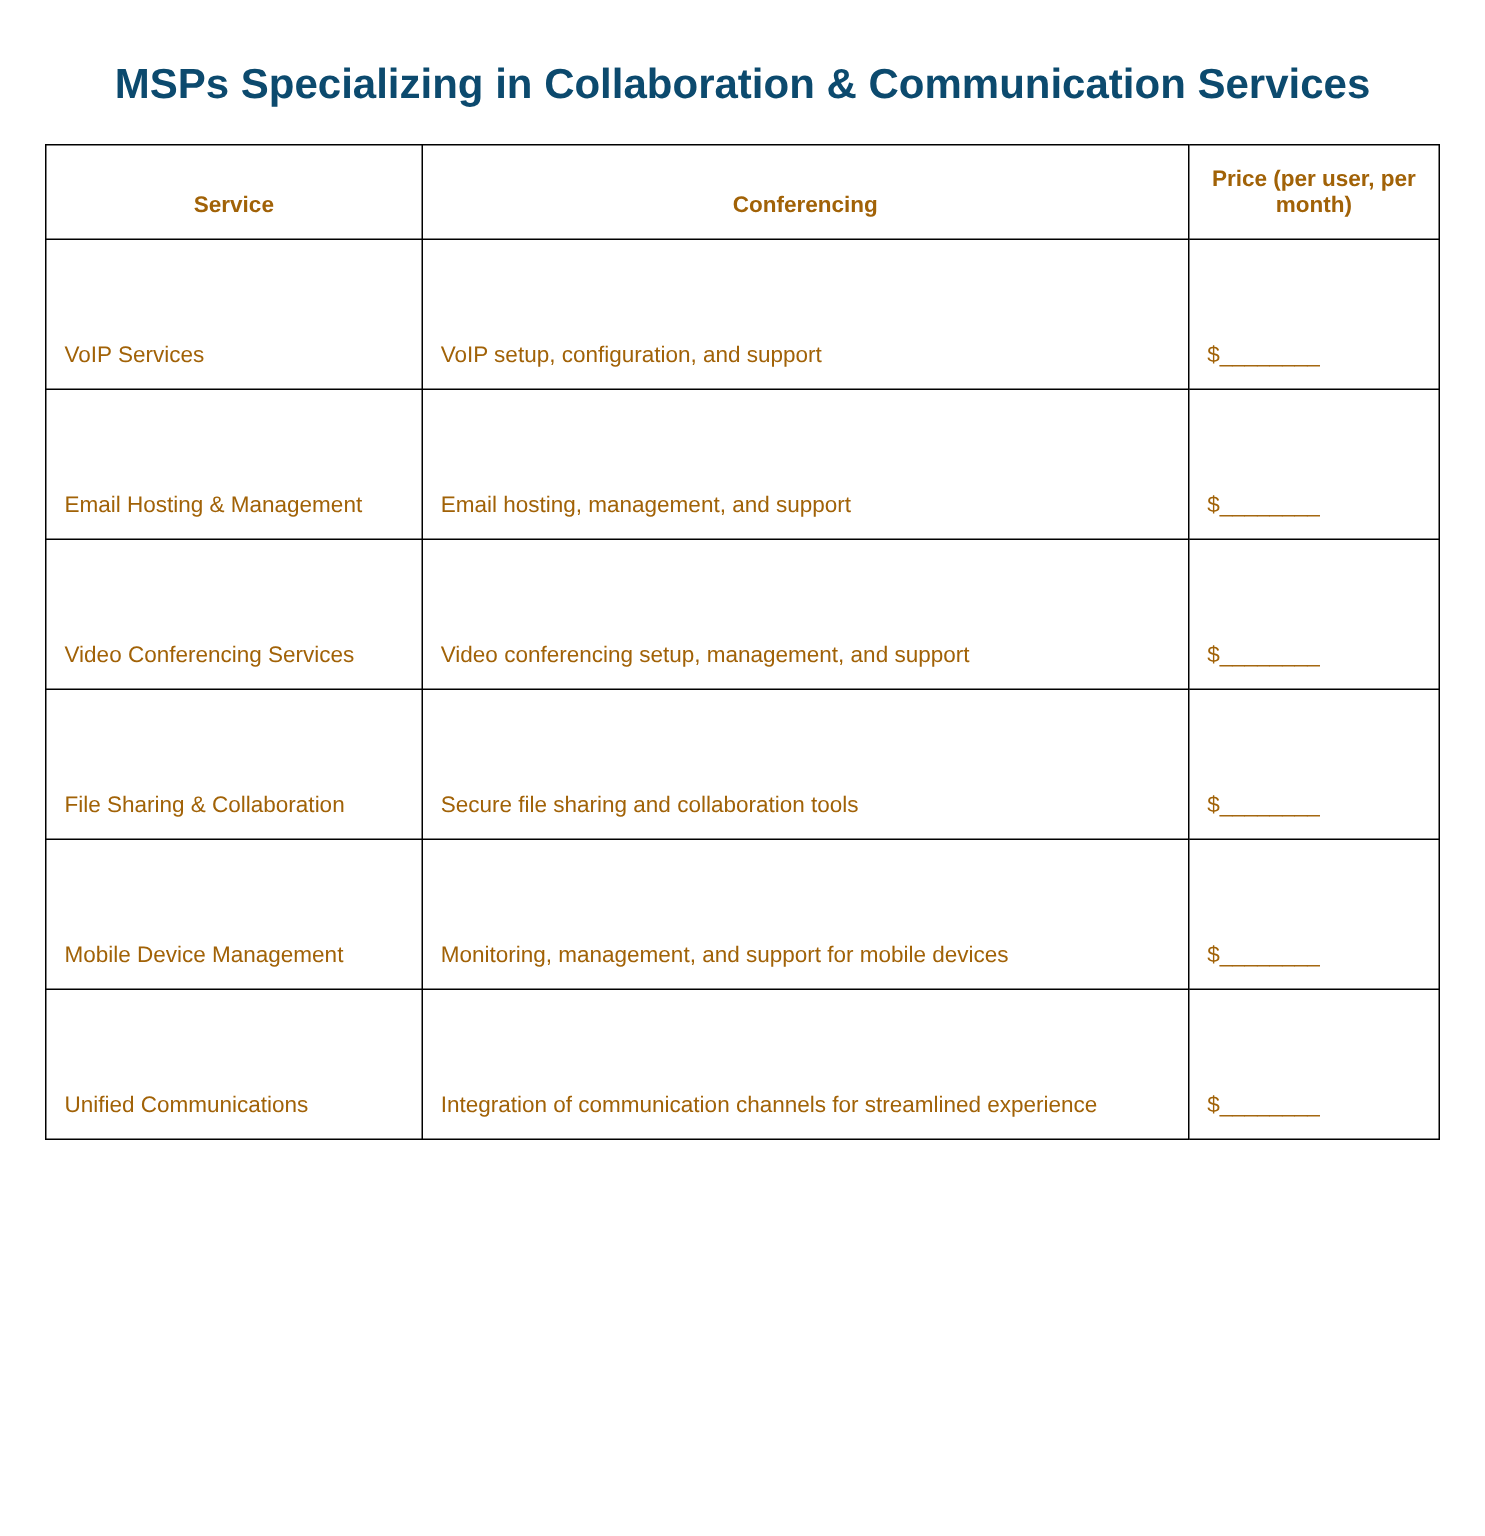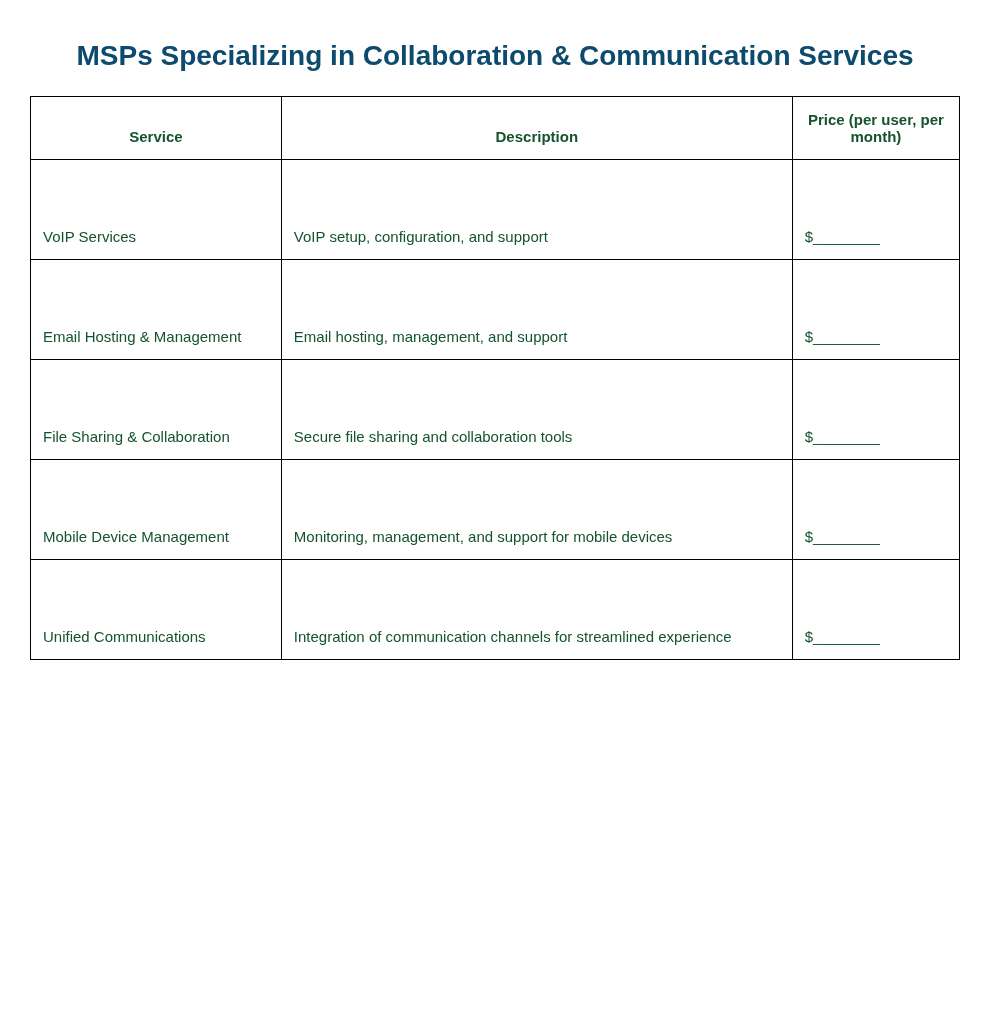--- a/index.html
+++ b/index.html
@@ -38,21 +38,21 @@
       border-collapse: collapse;
       border: 1px solid #000000;
     }
 
     .main-table td,
     .main-table th {
       border: 1px solid #000000;
       padding: 14px 12px;
       vertical-align: bottom;
       font-size: 15px;
-      color: #14532d;
+      color: #a16207;
     }
 
     .header-row th {
       font-weight: bold;
       vertical-align: bottom;
     }
 
     .col-service {
       width: 27%;
     }
@@ -84,33 +84,38 @@
 </head>
 <body>
 
 <div class="page-container">
   <h1 class="page-title">MSPs Specializing in Collaboration &amp; Communication Services</h1>
 
   <table class="main-table">
     <thead>
       <tr class="header-row">
         <th class="col-service">Service</th>
-        <th class="col-description">Description</th>
+        <th class="col-description">Conferencing</th>
         <th class="col-price">Price (per user, per month)</th>
       </tr>
     </thead>
     <tbody id="table-body">
     <tr class="data-row">
           <td class="col-service">VoIP Services</td>
           <td class="col-description">VoIP setup, configuration, and support</td>
           <td class="col-price"><span class="price-value">$________</span></td>
         </tr>
         <tr class="data-row">
           <td class="col-service">Email Hosting &amp; Management</td>
           <td class="col-description">Email hosting, management, and support</td>
+          <td class="col-price"><span class="price-value">$________</span></td>
+        </tr>
+        <tr class="data-row">
+          <td class="col-service">Video Conferencing Services</td>
+          <td class="col-description">Video conferencing setup, management, and support</td>
           <td class="col-price"><span class="price-value">$________</span></td>
         </tr>
         <tr class="data-row">
           <td class="col-service">File Sharing &amp; Collaboration</td>
           <td class="col-description">Secure file sharing and collaboration tools</td>
           <td class="col-price"><span class="price-value">$________</span></td>
         </tr>
         <tr class="data-row">
           <td class="col-service">Mobile Device Management</td>
           <td class="col-description">Monitoring, management, and support for mobile devices</td>

